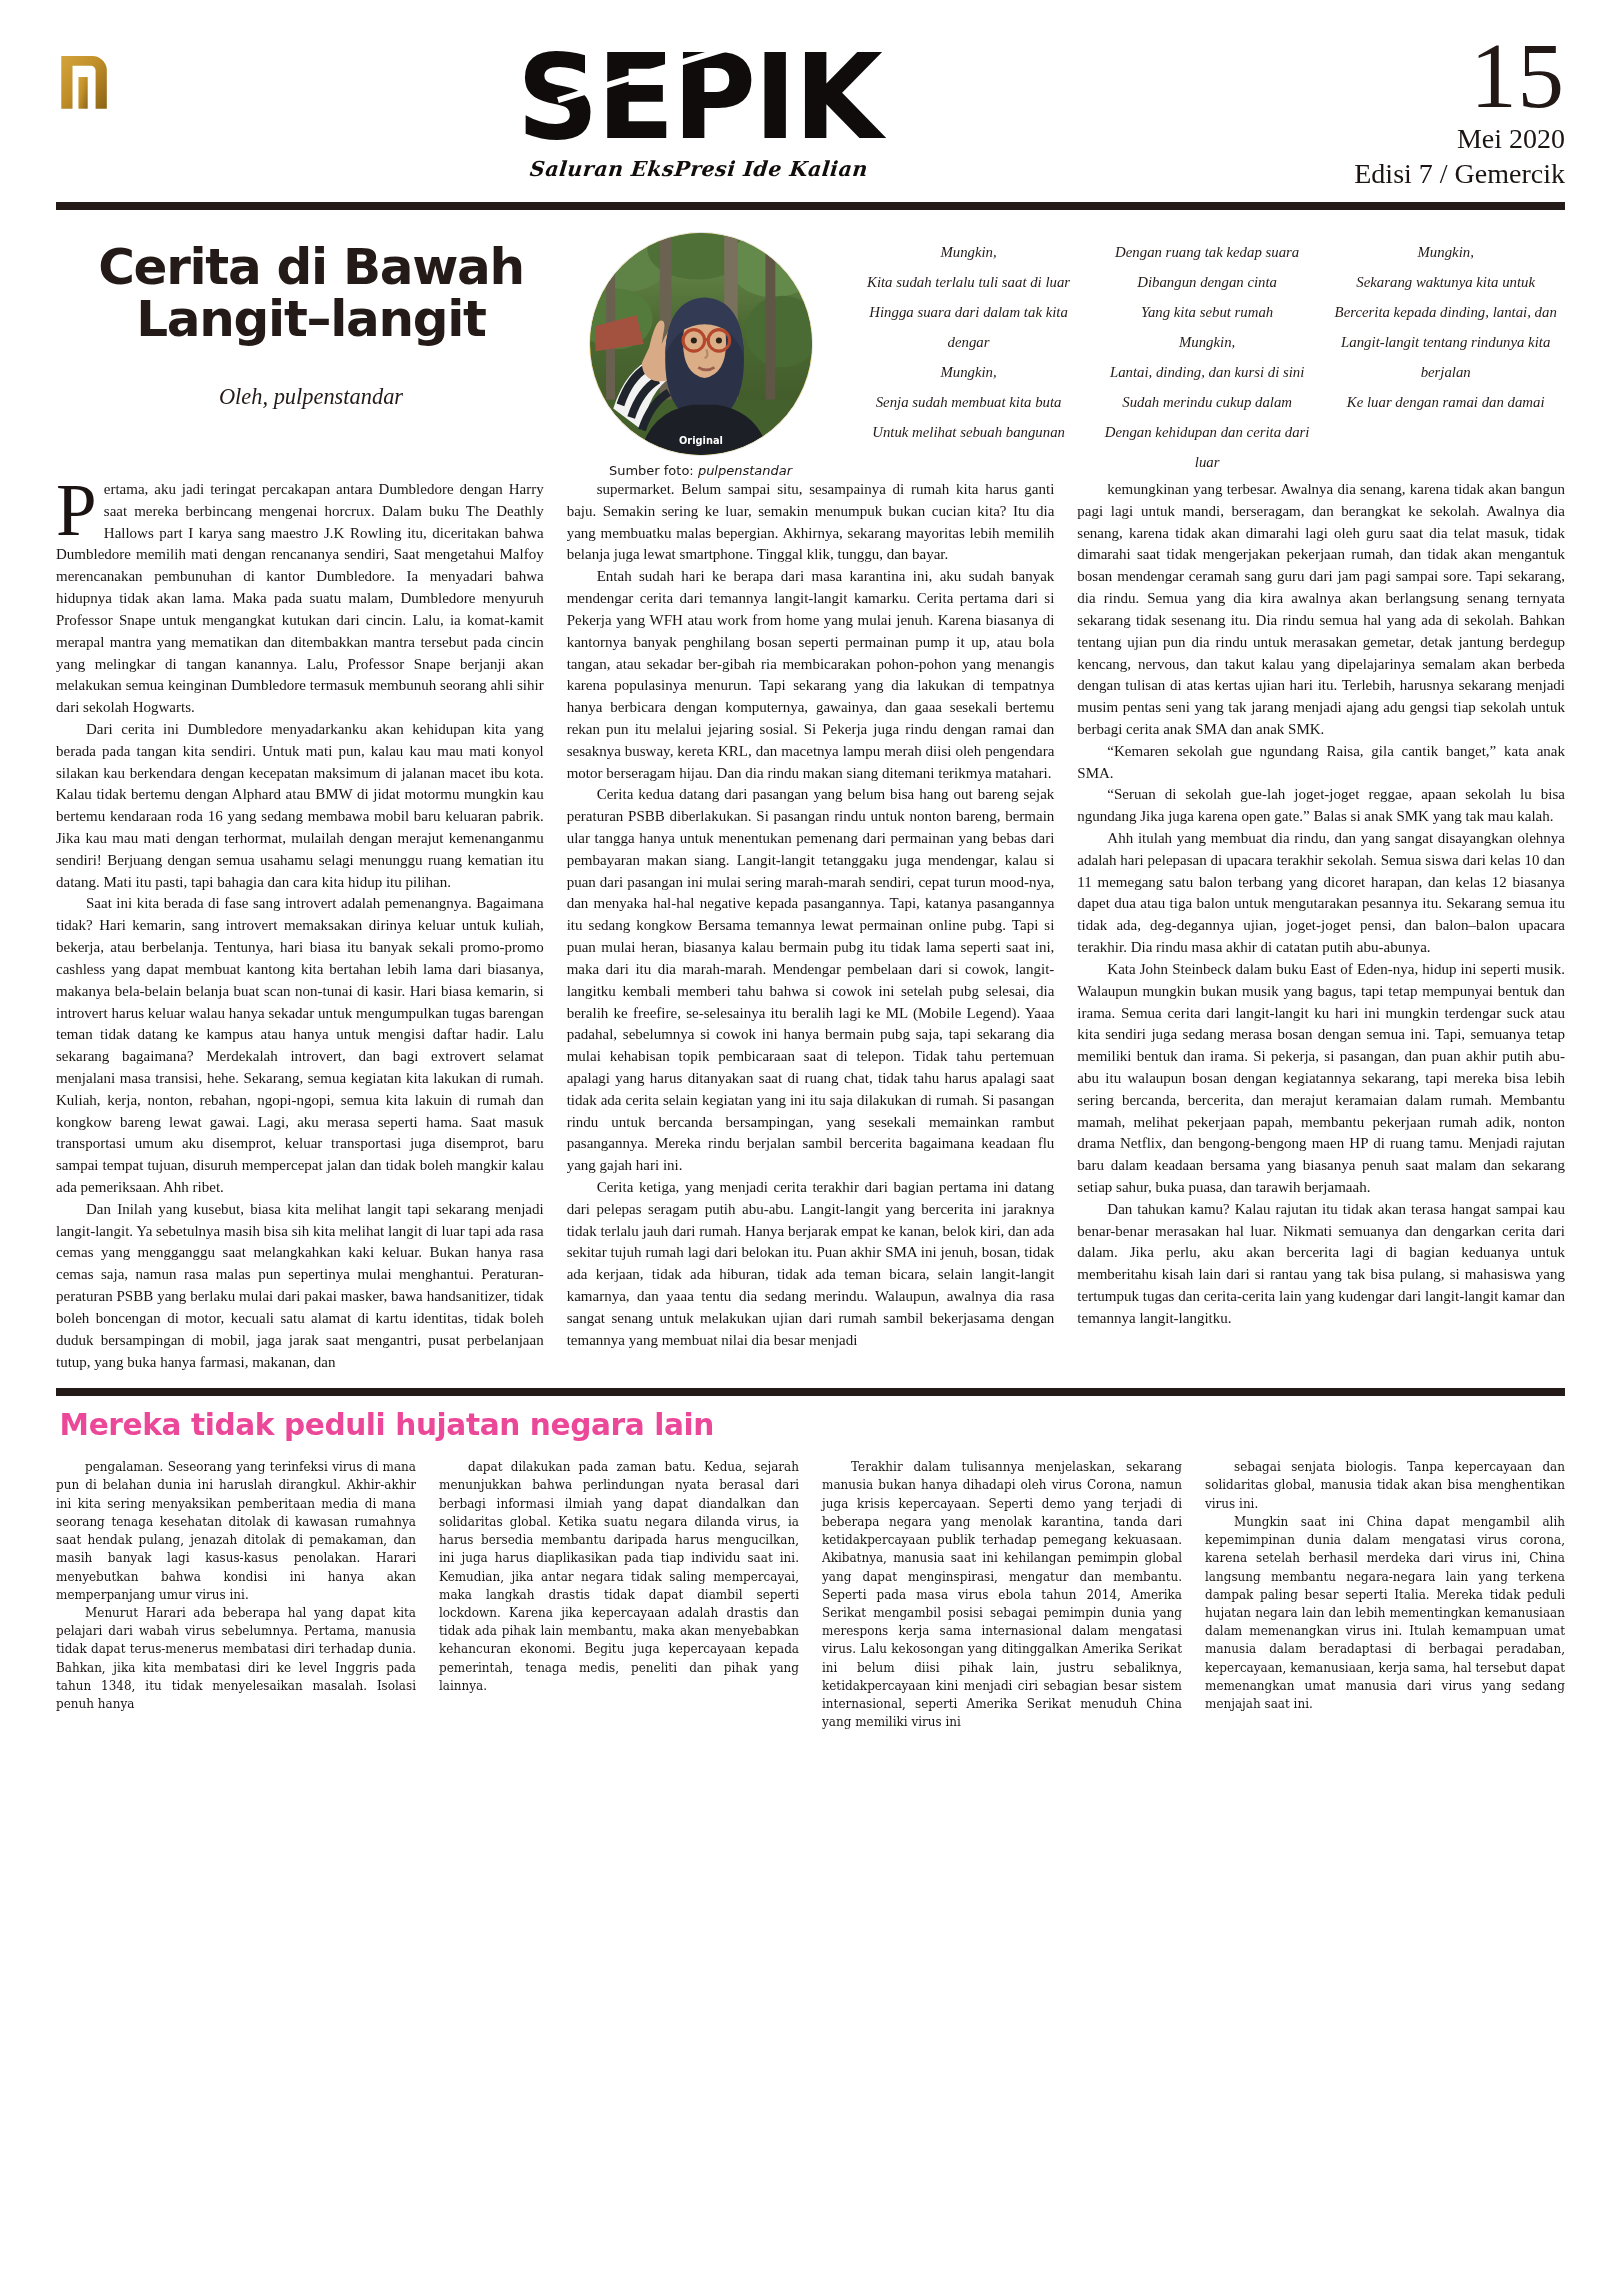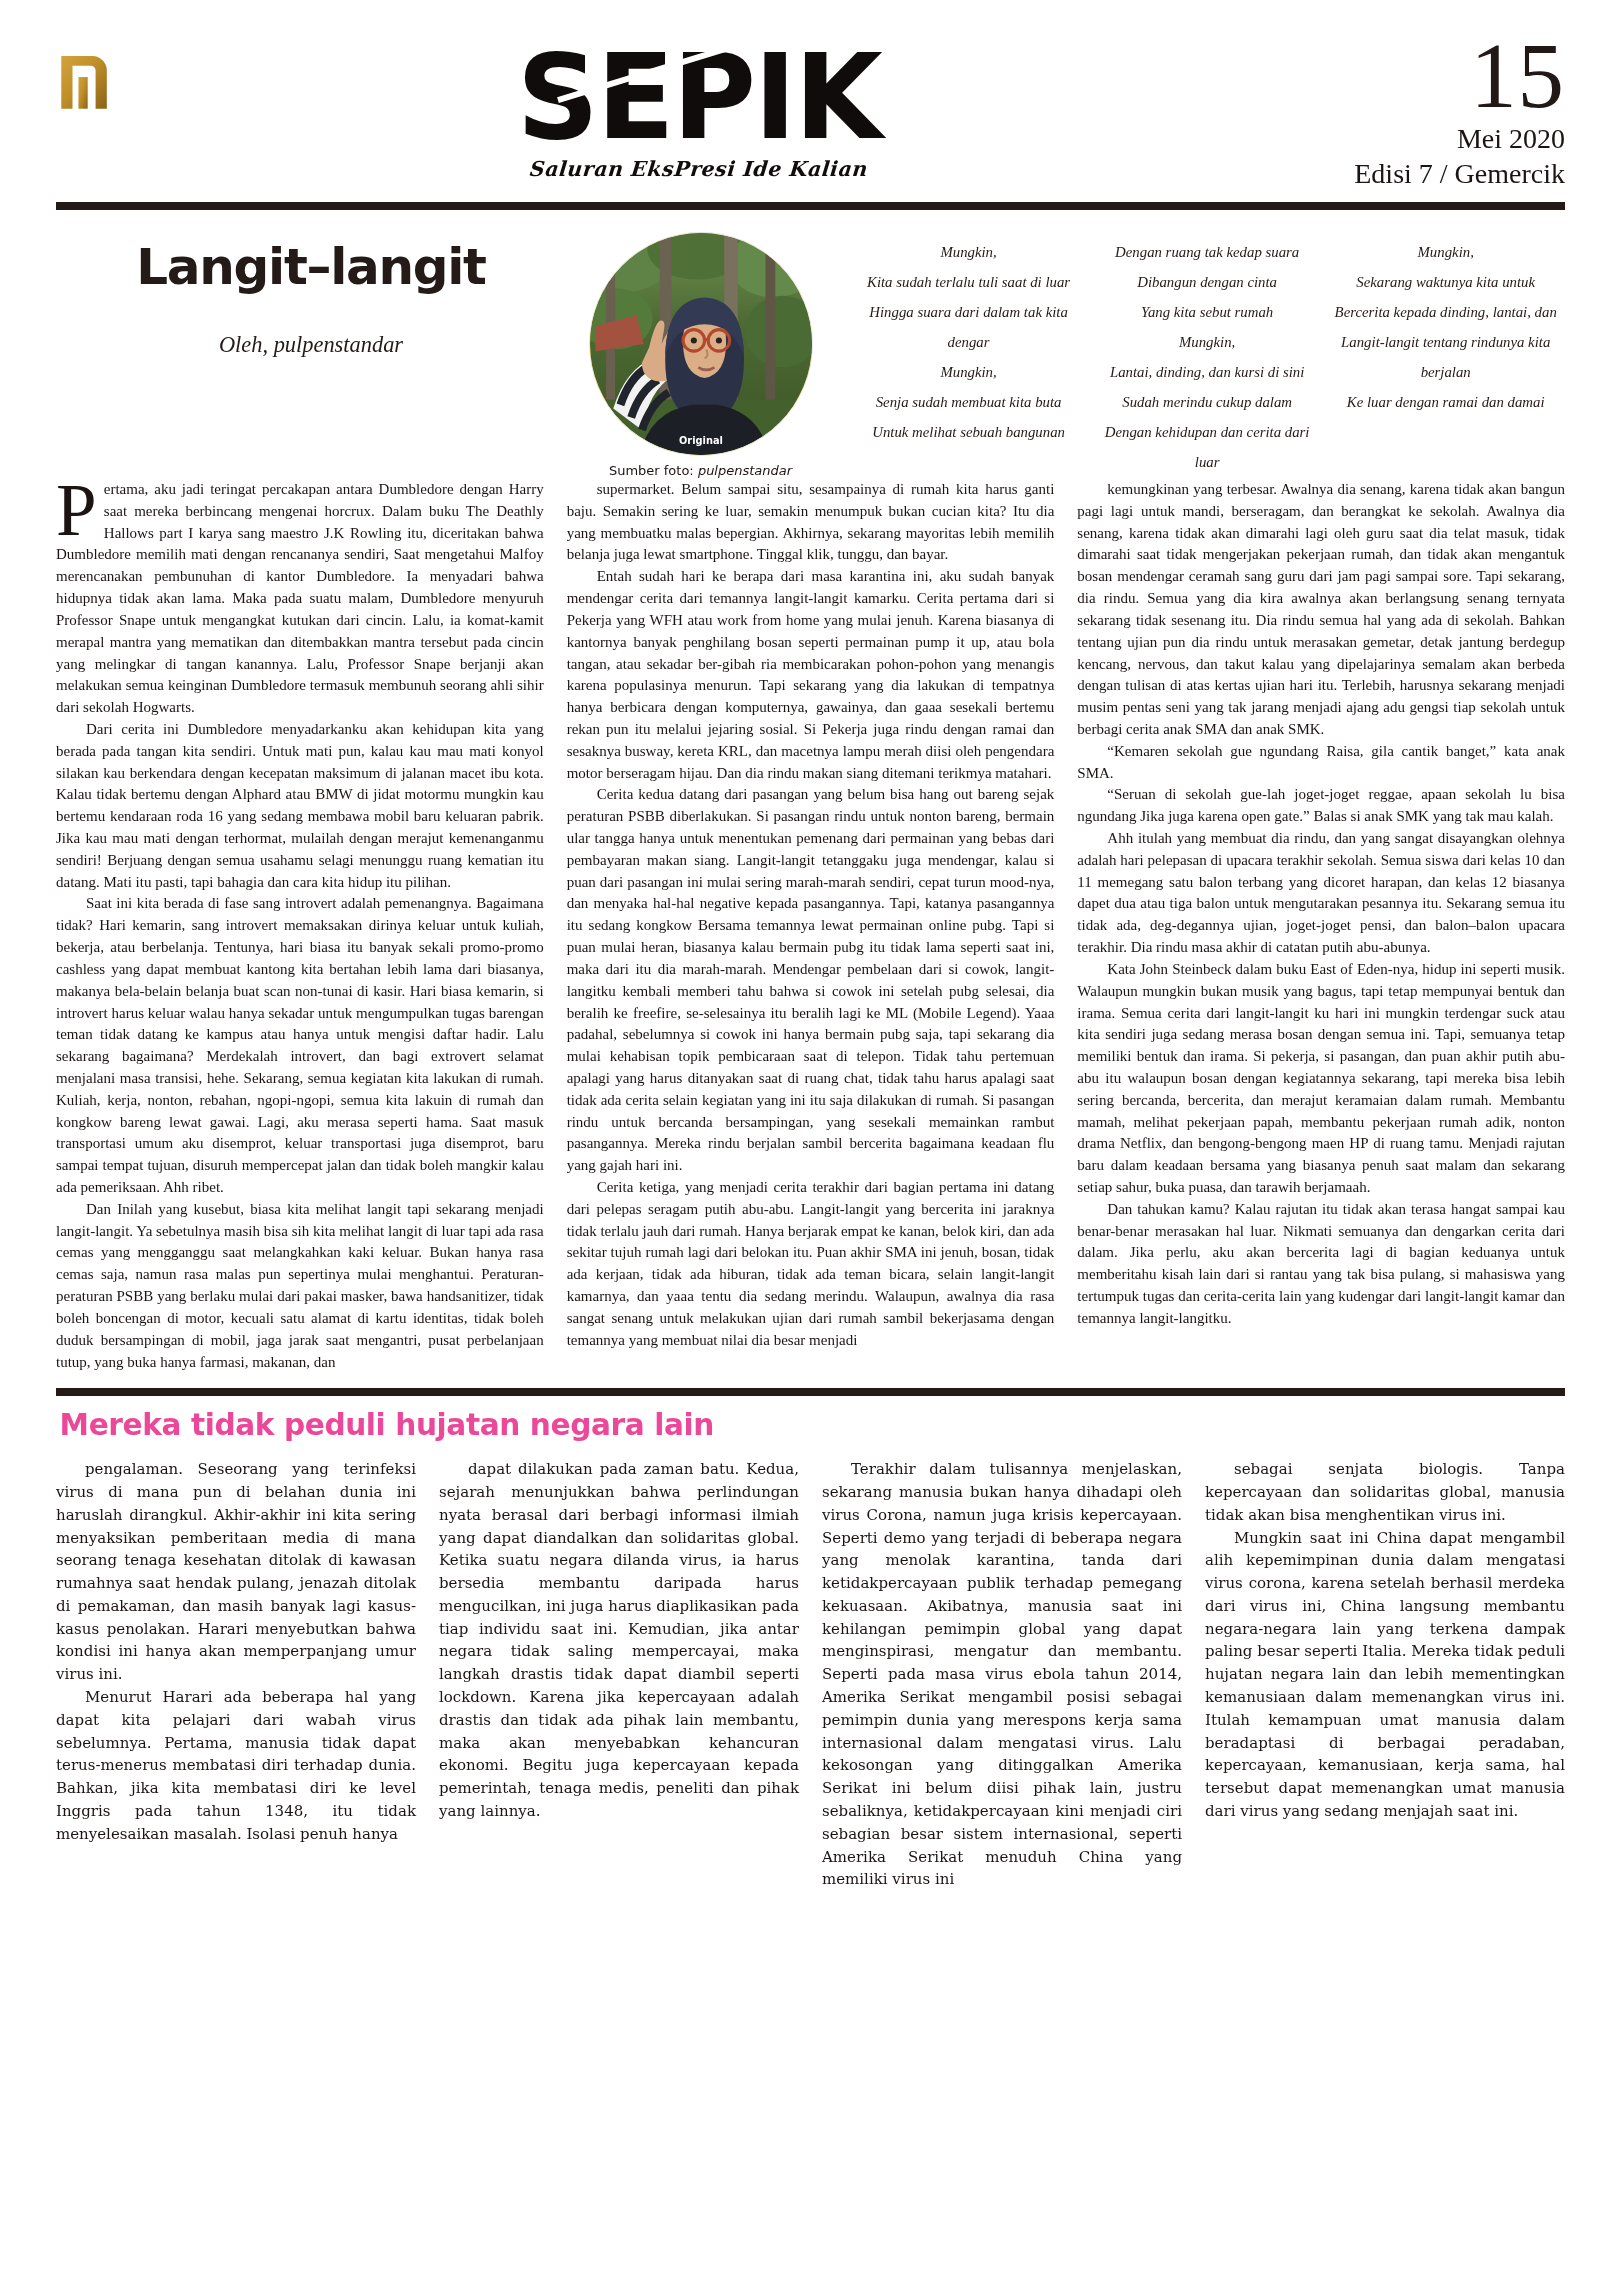--- a/index.html
+++ b/index.html
@@ -163,21 +163,21 @@
     font-family:"DejaVu Sans", sans-serif;
     font-weight:700;font-size:29.6px;
     letter-spacing:-0.4px;
     color:#ec4899;
     margin:12.5px 0 16px 3.6px;
   }
   .a2-body{display:flex;gap:23px;}
   .a2-col{
     flex:1 1 0;
     font-family:"DejaVu Serif", serif;
-    font-size:15px;line-height:1.52;
+    font-size:12px;line-height:1.52;
     text-align:justify;
     color:#1b1413;
     hyphens:auto;
   }
   .a2-col p{margin:0;text-indent:29px;}
 </style>
 </head>
 <body>
 
 <div class="page">
@@ -212,20 +212,21 @@
       <div class="issue-edition">Edisi 7 / Gemercik</div>
     </div>
   </div>
 
   <div class="rule-thick"></div>
 
   <div class="a1-head">
 
     <div class="a1-title-block">
       <div class="a1-title">
+        <div>Cerita di Bawah</div>
         <div>Langit–langit</div>
       </div>
       <div class="a1-byline">Oleh, pulpenstandar</div>
     </div>
 
     <div class="a1-photo-block">
       <div class="photo-circle">
         <svg class="photo-svg" viewBox="0 0 248 248" preserveAspectRatio="xMidYMid slice">
           <defs>
             <linearGradient id="sky" x1="0" y1="0" x2="0" y2="1">

